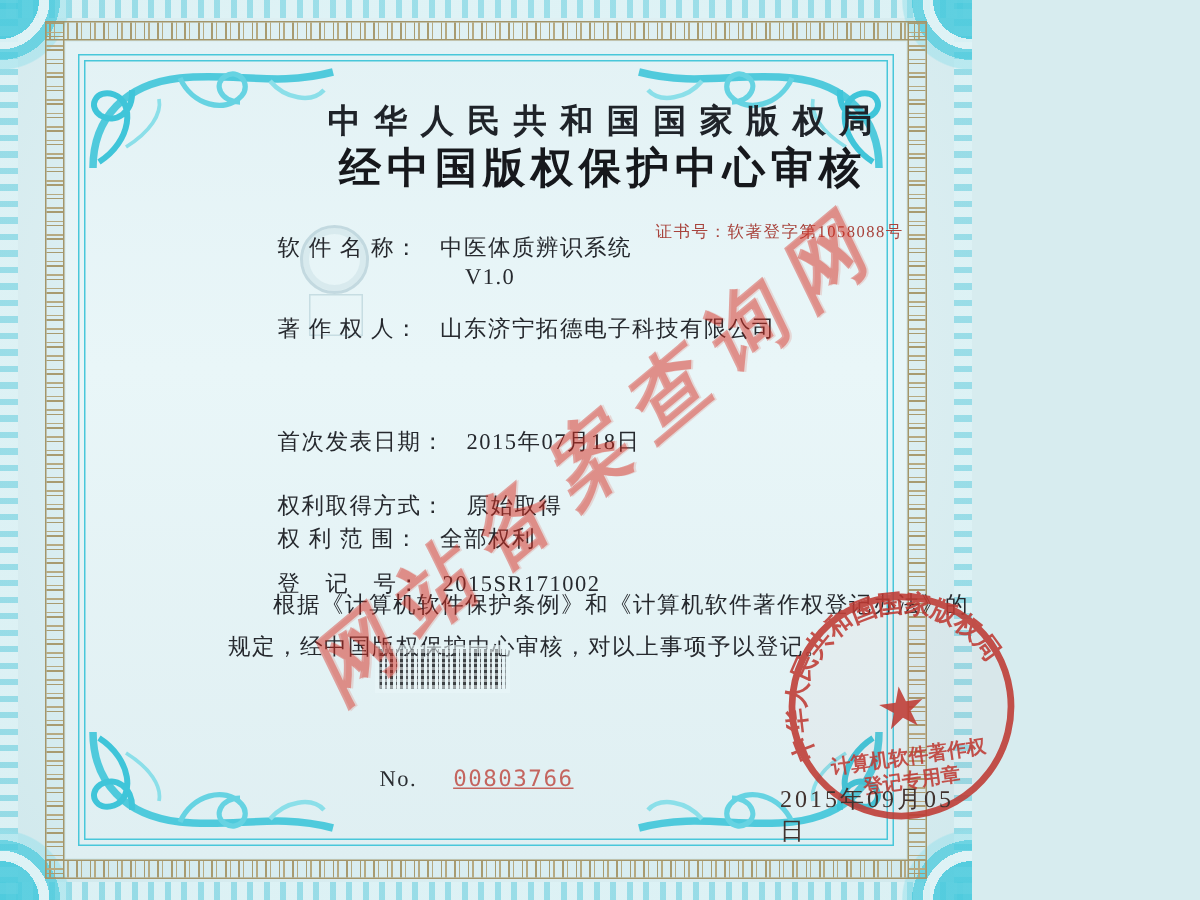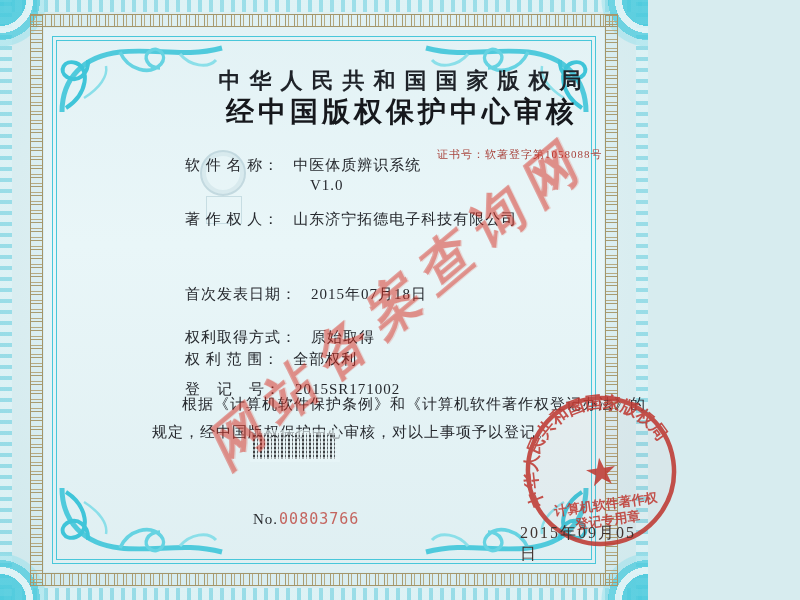--- a/index.html
+++ b/index.html
@@ -63,21 +63,21 @@
   .row .val{margin-left:14px;letter-spacing:1px;}
   .statement{position:absolute;left:152px;top:390px;width:505px;font-size:15px;
     line-height:28px;letter-spacing:1px;color:#26292e;}
   .statement .l1{text-indent:2em;}
   .barcode{position:absolute;left:253px;top:433px;width:84px;height:26px;
     background:
       repeating-linear-gradient(0deg, rgba(240,248,250,.55) 0 2px, transparent 2px 4px),
       repeating-linear-gradient(90deg, #3c4043 0 2px, transparent 2px 4px, #55595d 4px 5px, transparent 5px 7px);
     box-shadow:0 0 0 3px rgba(233,246,248,.6);}
   .serial{position:absolute;left:253px;top:510px;font-size:15px;color:#2a2d31;letter-spacing:1px;}
-  .serial .digits{color:#c4655f;font-family:"DejaVu Sans Mono",monospace;margin-left:1px;letter-spacing:1px;}
+  .serial .digits{color:#c4655f;font-family:"DejaVu Sans Mono",monospace;margin-left:24px;letter-spacing:1px;text-decoration:underline;}
   .issue-date{position:absolute;left:520px;top:523px;font-size:16px;color:#41332f;letter-spacing:2px;}
   
   .seal{position:absolute;left:523px;top:393px;width:156px;height:156px;transform:rotate(-8deg);opacity:.88;}
   .seal svg{width:156px;height:156px;}
   
   .watermark{position:absolute;left:215px;top:420px;width:760px;
     transform:rotate(-40deg);transform-origin:0 50%;
     font-size:54px;font-weight:bold;font-style:italic;
     color:rgba(214,44,30,.42);letter-spacing:14px;white-space:nowrap;
     text-shadow:1px 1px 0 rgba(214,44,30,.15);}

